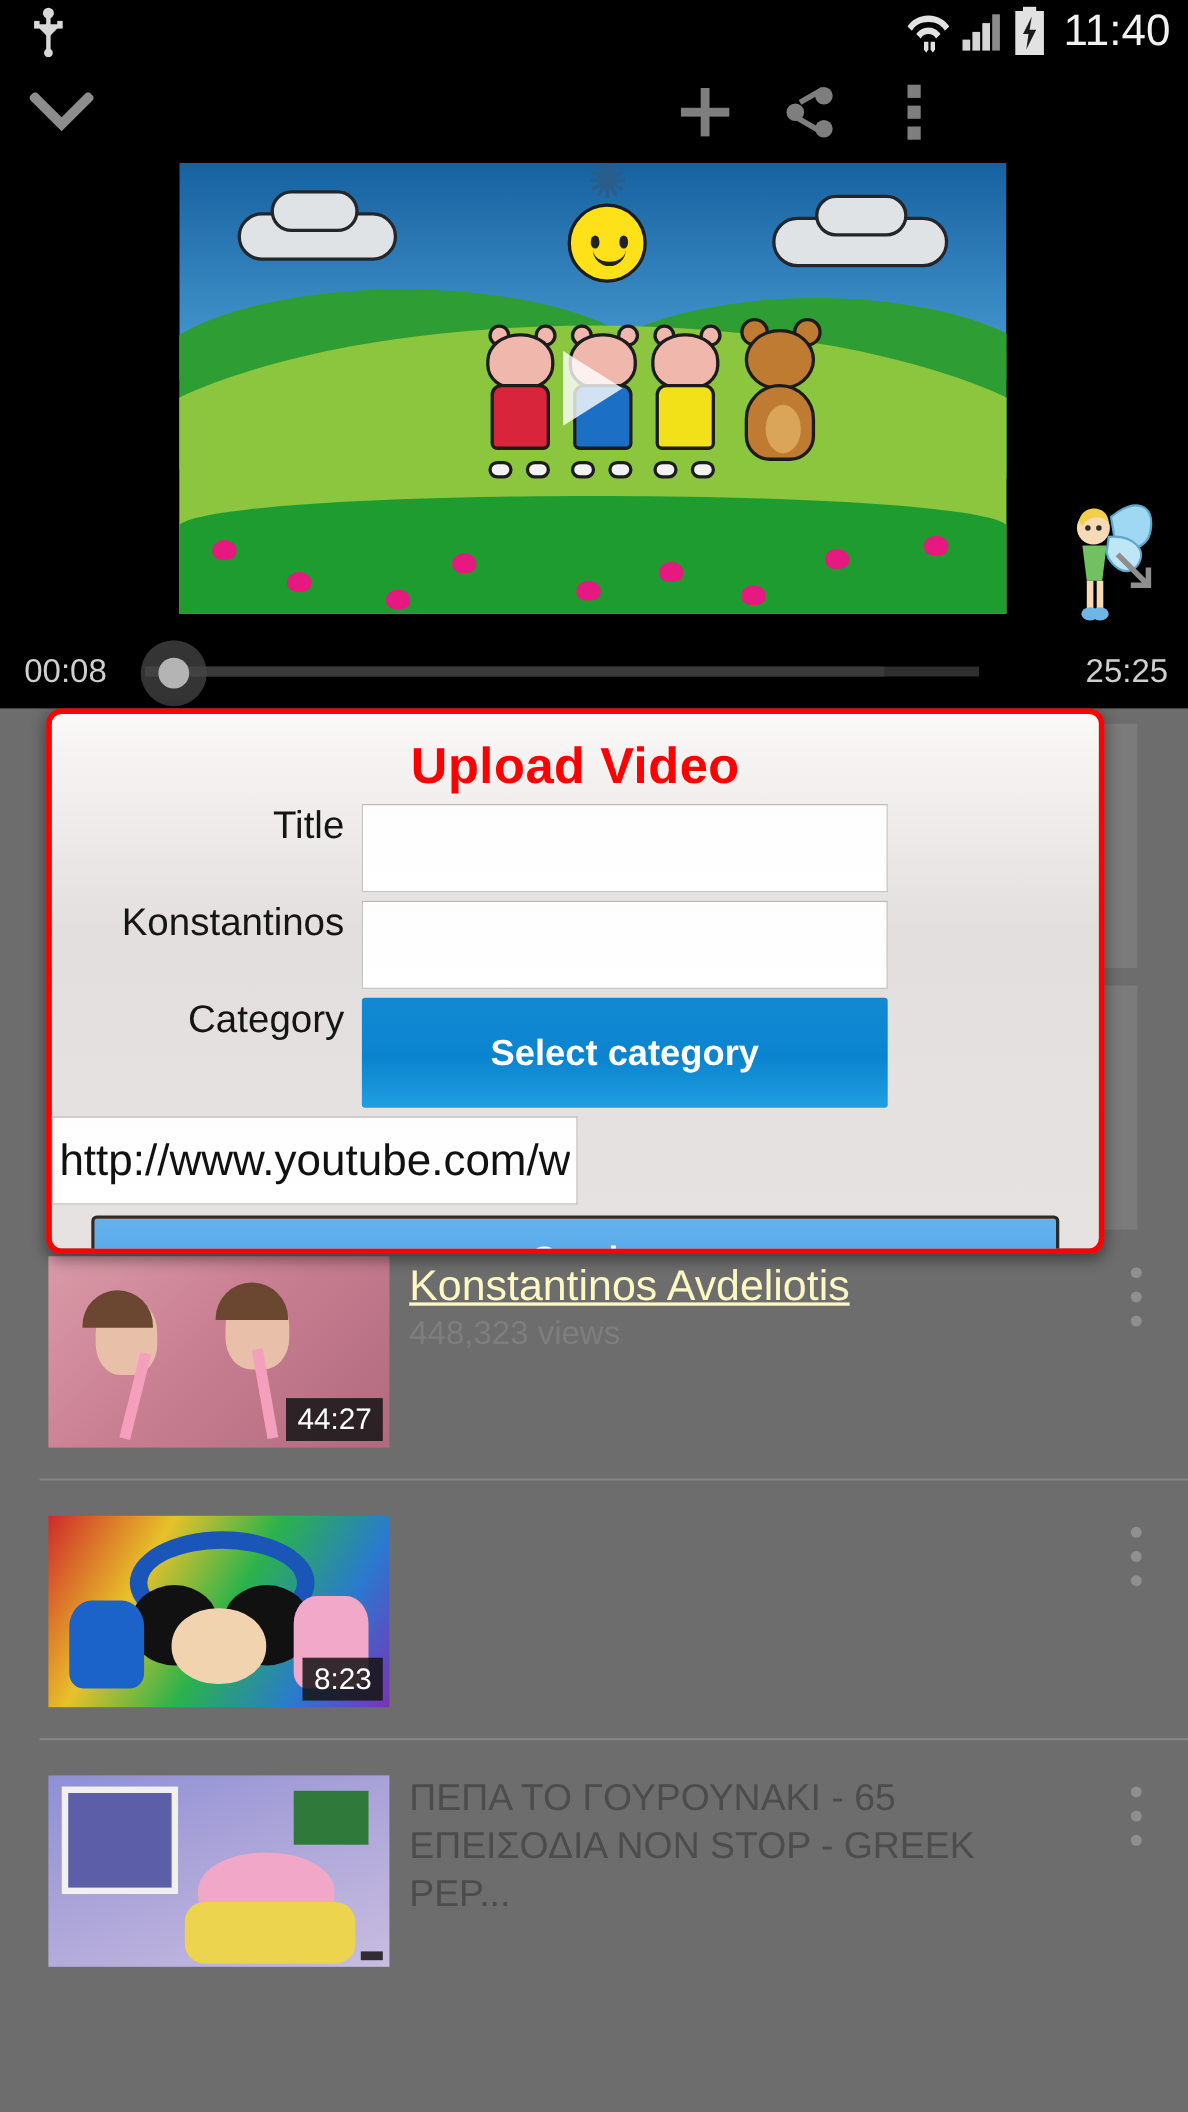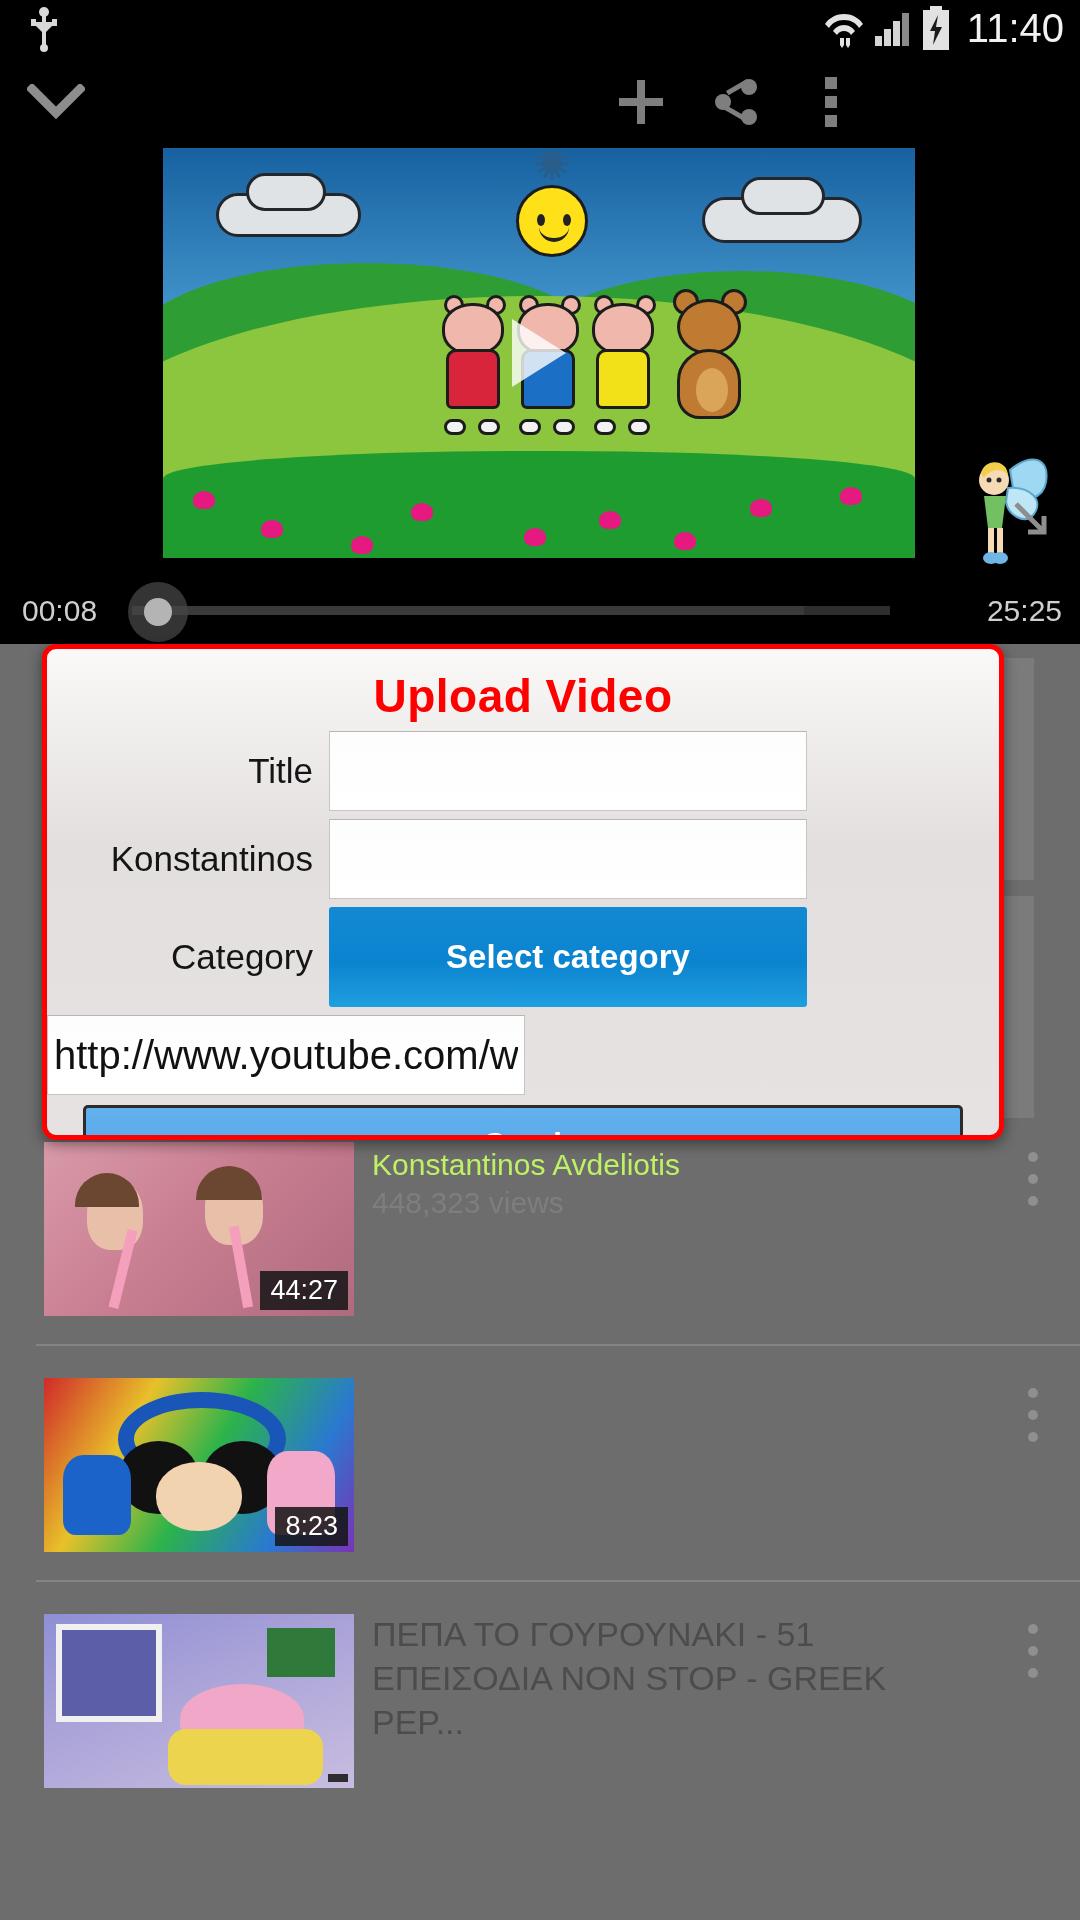--- a/index.html
+++ b/index.html
@@ -125,21 +125,21 @@
     position:absolute; left:0; top:644px; width:1080px; height:1276px;
     background:#6d6d6d;
   }
   .vrow{ position:relative; height:224px; padding:24px 0 0 0; }
   .vrow .thumb{
     position:absolute; left:44px; top:22px; width:310px; height:174px;
     background:#8a8a8a; overflow:hidden;
   }
   .vrow .meta{ position:absolute; left:372px; top:20px; right:110px; }
   .vtitle{ color:#4c4c4c; font-size:34px; line-height:44px; }
-  .vchan{ color:#bef264; font-size:30px; margin-top:8px; }
+  .vchan{ color:#fef9c3; font-size:39px; margin-top:8px;text-decoration:underline; }
   .vviews{ color:#7e7e7e; font-size:30px; margin-top:4px; }
   .vdur{
     position:absolute; right:6px; bottom:6px; background:rgba(20,20,20,.85);
     color:#fff; font-size:27px; padding:4px 10px;
   }
   .vmore{ position:absolute; right:42px; top:32px; width:10px; }
   .vmore span{ display:block; width:10px; height:10px; border-radius:50%;
         background:#8f8f8f; margin-bottom:12px; }
   .vdiv{ height:2px; background:#848484; margin:0 36px; }
   .ghost-card{
@@ -149,21 +149,21 @@
     position:absolute; left:42px; top:644px; width:962px; height:496px;
     border:5px solid #ff0000; border-radius:14px;
     background:linear-gradient(#fbf8f8,#e3dfdf 40%, #e6e2e2);
     box-shadow:0 4px 14px rgba(0,0,0,.45);
     overflow:hidden;
   }
   .dlg-title{
     text-align:center; color:#ff0000; font-size:46px; font-weight:700;
     padding:20px 0 8px 0; letter-spacing:.5px;
   }
-  .frow{ display:flex; align-items:center; margin:0 0 8px 0; }
+  .frow{ display:flex; align-items:flex-start; margin:0 0 8px 0; }
   .flabel{
     width:282px; text-align:right; padding-right:16px;
     color:#151515; font-size:35px; line-height:40px;
   }
   .finput{
     width:478px; height:80px; background:linear-gradient(#fdfdfd,#ffffff);
     border:1px solid #c8c4c4; border-top-color:#b9b5b5;
   }
   .finput.urlf{ display:flex; align-items:center; padding:0 6px; }
   .urltext{ font-size:40px; color:#111; white-space:nowrap; overflow:hidden; }
@@ -411,21 +411,21 @@
 
     <div class="vrow" style="position:absolute;top:948px;left:0;width:1080px;">
       <div class="thumb" style="background:linear-gradient(160deg,#8e8fd6,#a9a2d8 40%,#c8bde0);">
         <div style="position:absolute;left:4%;top:6%;width:34%;height:56%;background:#5c5fa8;border:6px solid #f0f0f0;"></div>
         <div style="position:absolute;left:44%;top:40%;width:40%;height:40%;background:#f0a7c8;border-radius:50% 50% 42% 42%;"></div>
         <div style="position:absolute;left:40%;top:66%;width:50%;height:32%;background:#ecd44e;border-radius:18px;"></div>
         <div style="position:absolute;right:6%;top:8%;width:22%;height:28%;background:#2f7a3b;"></div>
         <div class="vdur"></div>
       </div>
       <div class="meta">
-        <div class="vtitle">ΠΕΠΑ ΤΟ ΓΟΥΡΟΥΝΑΚΙ - 51 ΕΠΕΙΣΟΔΙΑ NON STOP - GREEK PEP...</div>
+        <div class="vtitle">ΠΕΠΑ ΤΟ ΓΟΥΡΟΥΝΑΚΙ - 65 ΕΠΕΙΣΟΔΙΑ NON STOP - GREEK PEP...</div>
         <div class="vchan"></div>
         <div class="vviews"></div>
       </div>
       <div class="vmore">
         <span></span>
           <span></span>
           <span></span>
       </div>
     </div>
   </div>

